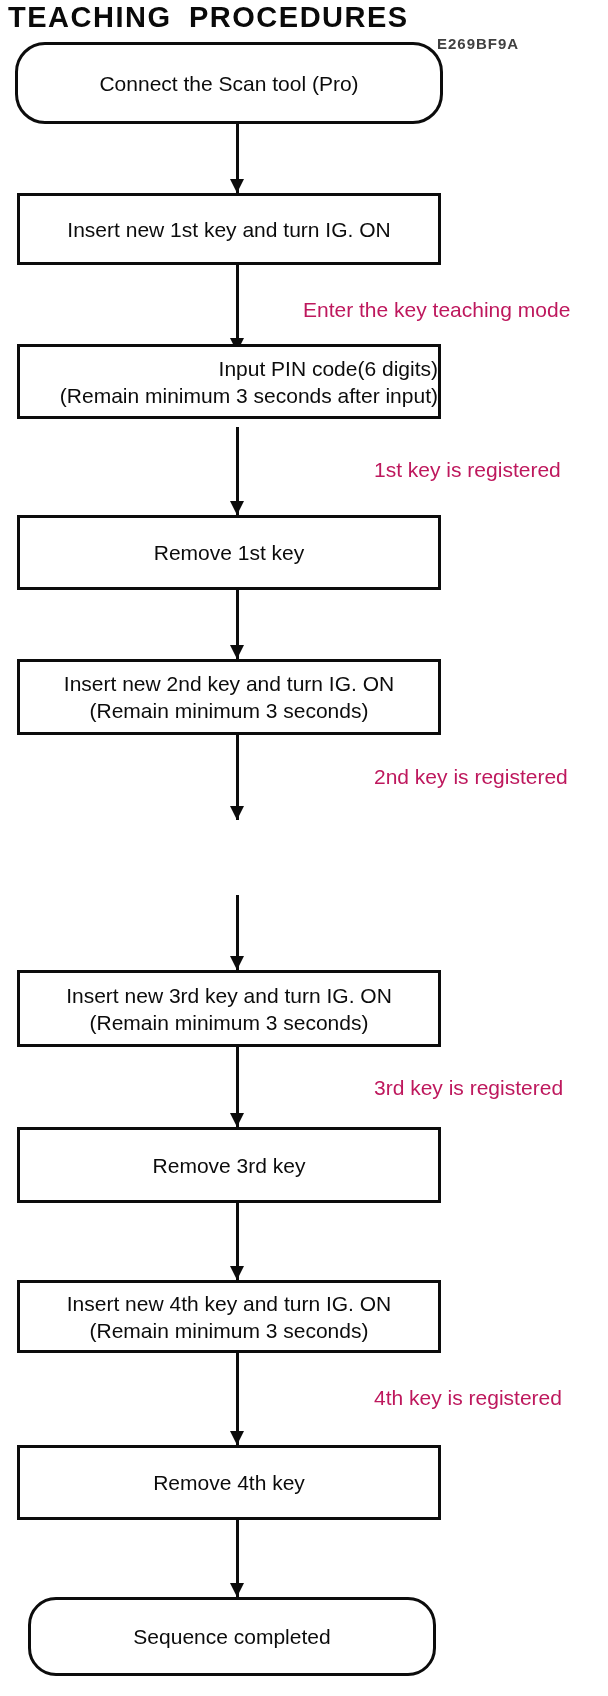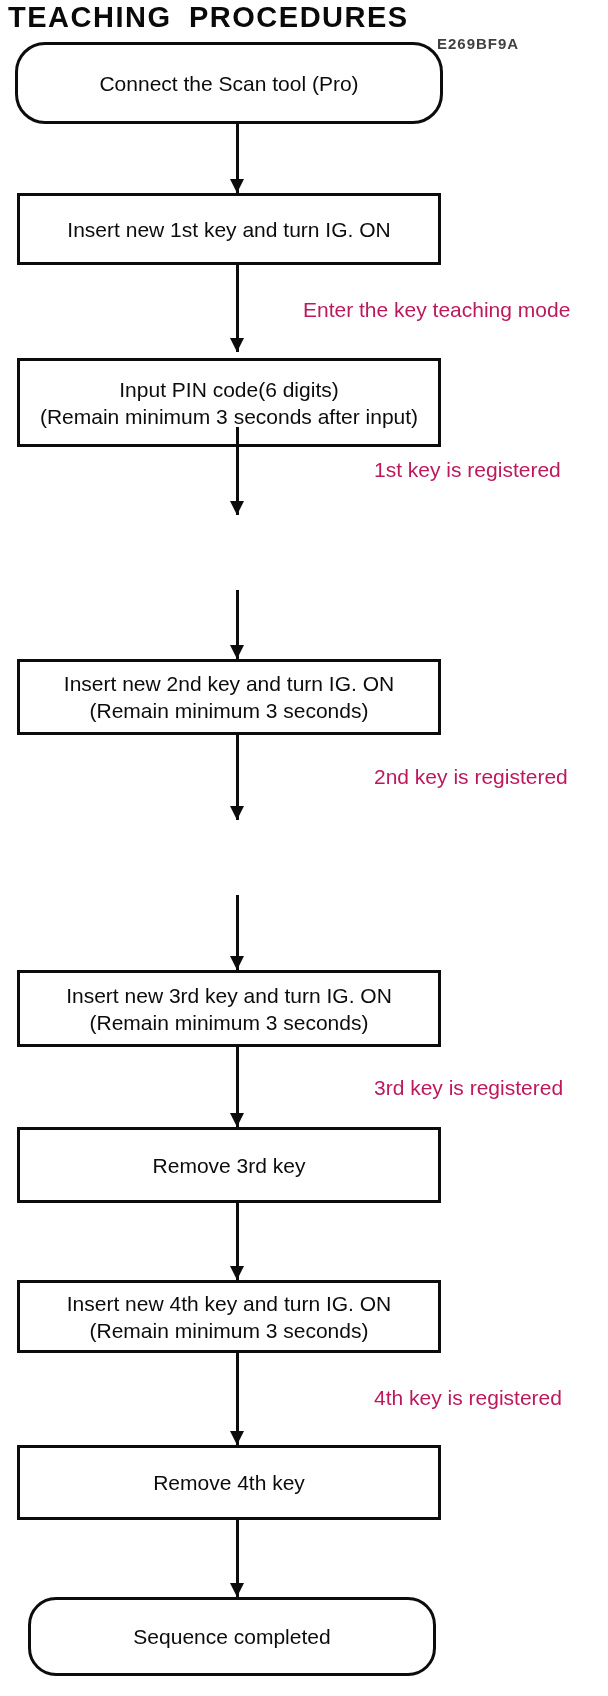--- a/index.html
+++ b/index.html
@@ -94,28 +94,31 @@
 
   <div class="arrow" style="top:124px;height:69px;"></div>
 
   <div class="node" style="top:193px;height:72px;">
     <div>Insert new 1st key and turn IG. ON</div>
   </div>
 
   <div class="arrow" style="top:265px;height:87px;"></div>
   <div class="edge-label" style="left:303px;top:298px;">Enter the key teaching mode</div>
 
-  <div class="node" style="top:358px;height:89px;">
+  <div class="node" style="top:344px;height:75px;align-items:flex-end;">
     <div>Input PIN code(6 digits)</div>
     <div>(Remain minimum 3 seconds after input)</div>
   </div>
 
   <div class="arrow" style="top:427px;height:88px;"></div>
   <div class="edge-label" style="left:374px;top:458px;">1st key is registered</div>
 
+  <div class="node" style="top:515px;height:75px;">
+    <div>Remove 1st key</div>
+  </div>
 
   <div class="arrow" style="top:590px;height:69px;"></div>
 
   <div class="node" style="top:659px;height:76px;">
     <div>Insert new 2nd key and turn IG. ON</div>
     <div>(Remain minimum 3 seconds)</div>
   </div>
 
   <div class="arrow" style="top:735px;height:85px;"></div>
   <div class="edge-label" style="left:374px;top:765px;">2nd key is registered</div>

